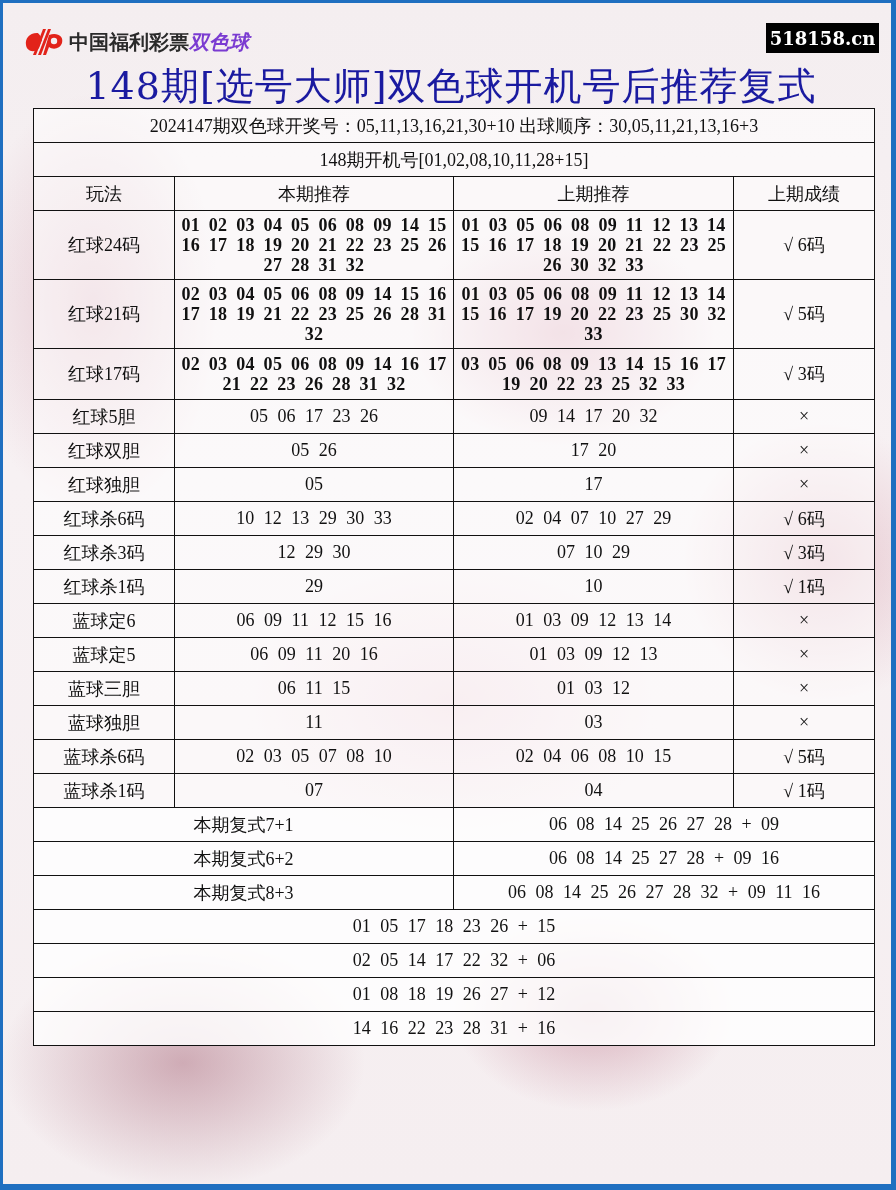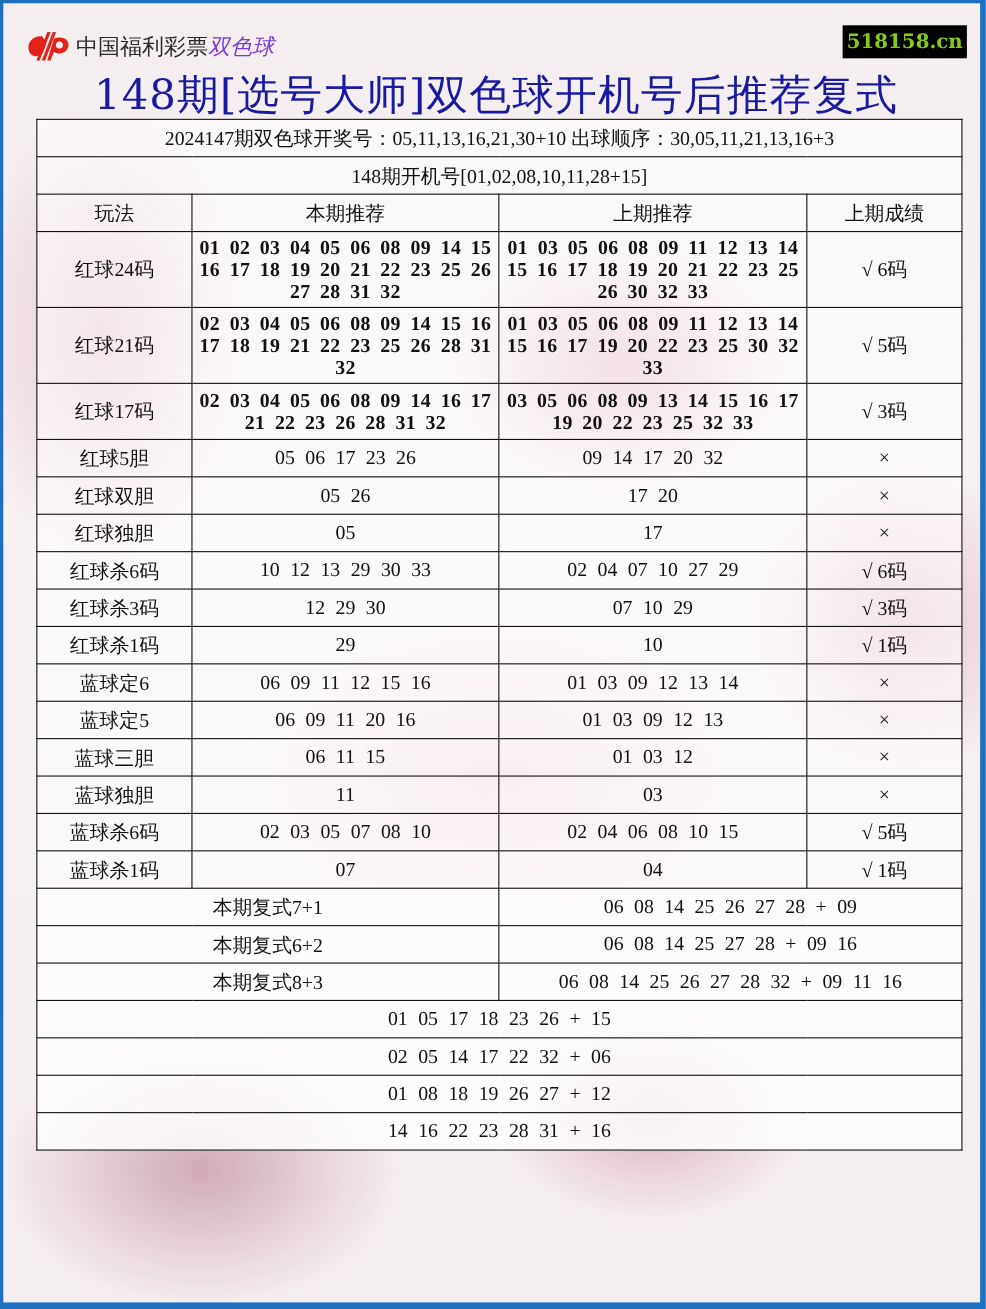--- a/index.html
+++ b/index.html
@@ -19,26 +19,26 @@
       radial-gradient(ellipse 300px 200px at 450px 700px, rgba(230,180,195,0.35), rgba(255,255,255,0) 70%),
       linear-gradient(180deg, #f4eef0 0%, #f7f1f3 40%, #f5eef0 100%);
   }
   .logo {
     position: absolute; left: 20px; top: 24px; height: 30px;
     display: flex; align-items: center; gap: 4px;
   }
   .logo-mark { width: 42px; height: 30px; }
   .logo-text {
     font-family: "DejaVu Sans", "Liberation Sans", sans-serif;
-    font-size: 20px; font-weight: normal; color: #2a2a2a; letter-spacing: 0px;
+    font-size: 20px; font-weight: bold; color: #2a2a2a; letter-spacing: 0px;
   }
   .logo-text .purple { color: #7a3bd1; font-style: italic; }
   .site-badge {
     position: absolute; left: 763px; top: 20px; width: 113px; height: 30px;
-    background: #000; color: #84cc16;
+    background: #000; color: #ffffff;
     font-family: "DejaVu Serif", "Liberation Serif", serif;
     font-size: 18px; font-weight: bold;
     display: flex; align-items: center; justify-content: center;
   }
   .page-title {
     position: absolute; left: 0; top: 60px; width: 896px; text-align: center;
     font-family: "DejaVu Serif", "Liberation Serif", serif;
     font-size: 38px; color: #1a1aa0; line-height: 46px; letter-spacing: 1px;
   }
   table.main {

